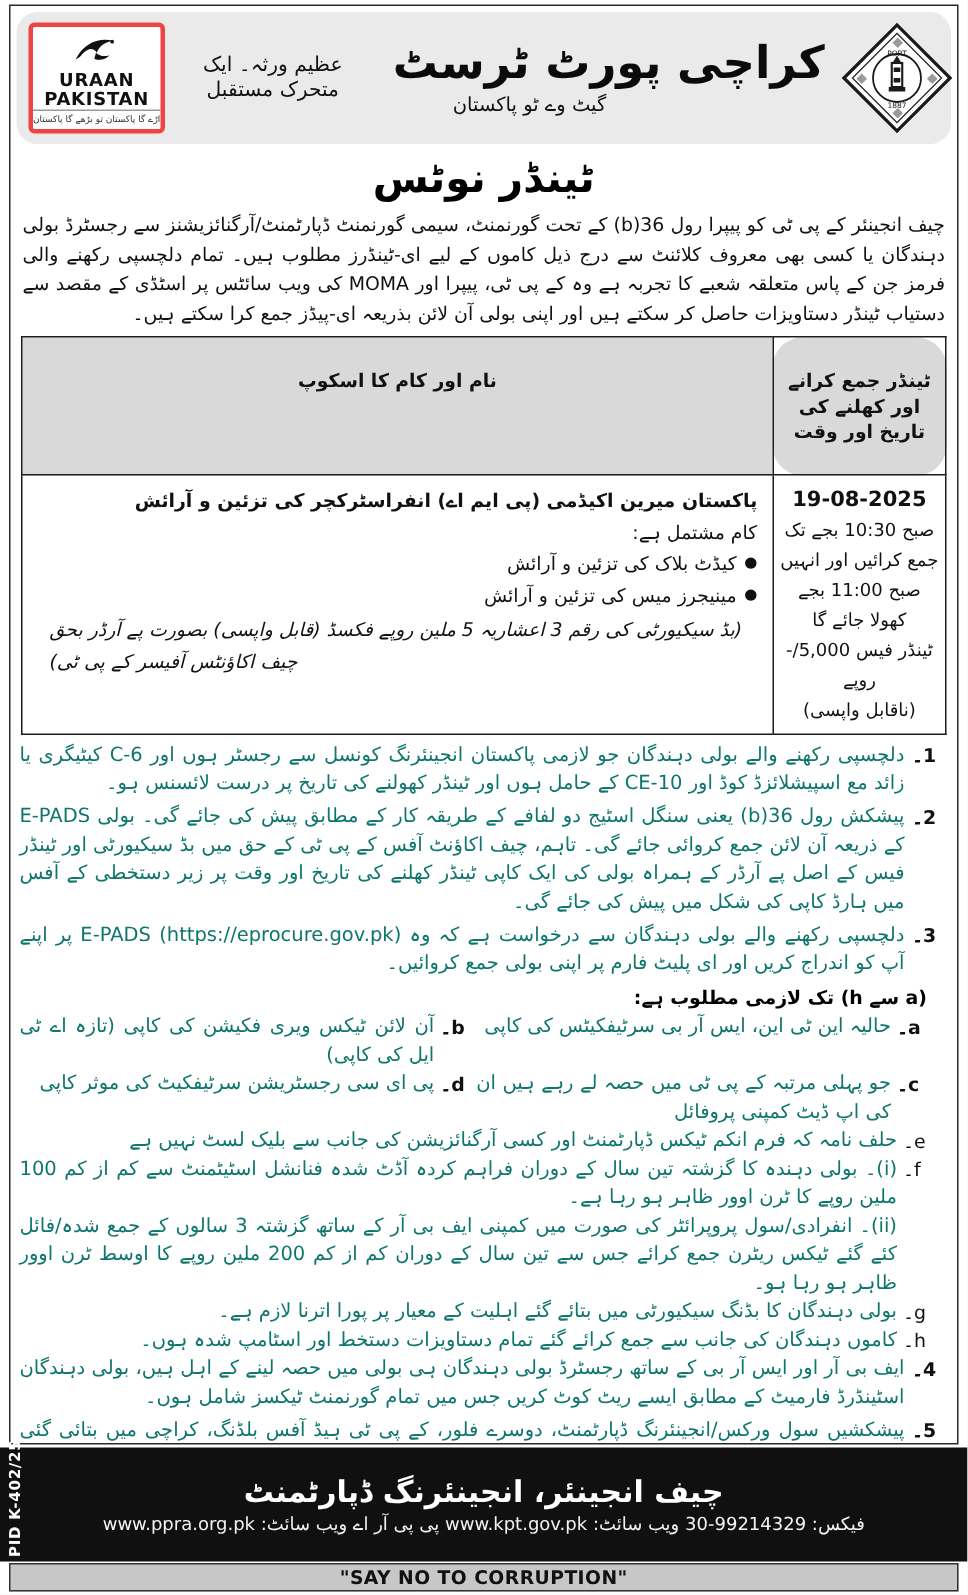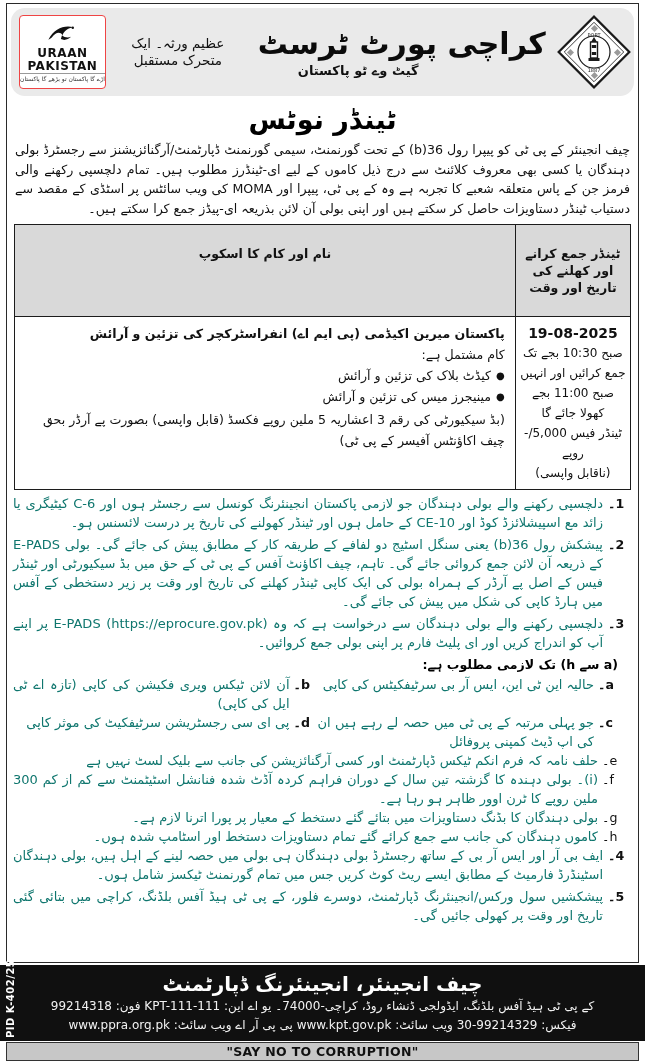--- a/index.html
+++ b/index.html
@@ -8,36 +8,36 @@
   .page { position:relative; width:645px; height:1063px; background:#fff; }
 
   
   .ad-body { position:absolute; left:6px; top:3px; width:633px; height:960px;
              background:#fff; border:1.5px solid #2a2a2a; overflow:hidden; }
 
   
   .header-box { margin:4px 4px 0 4px; height:88px; background:#eaeaea;
                 border-radius:14px; display:flex; align-items:center;
                 padding:0 8px; gap:8px; }
-  .uraan-box { width:106px; height:74px; background:#fff; border:1px solid #ef4444;
+  .uraan-box { width:106px; height:74px; background:#fff; border:3px solid #ef4444;
                border-radius:4px; display:flex; flex-direction:column;
                align-items:center; justify-content:center; gap:1px; }
   .uraan-bird { width:34px; height:24px; }
   .uraan-name { font-size:12px; font-weight:bold; line-height:12px; text-align:center;
                 letter-spacing:.5px; color:#111; }
   .uraan-tag { font-size:6px; color:#333; border-top:1px solid #999; padding-top:1px;
                direction:rtl; white-space:nowrap; }
   .heritage { flex:0 0 128px; direction:rtl; text-align:center; font-size:13.5px;
               font-weight:normal; color:#111; line-height:17px; }
   .hdr-divider { width:1.5px; height:52px; background:#555; }
   .org-block { flex:1; display:flex; flex-direction:column; align-items:flex-end;
                direction:rtl; }
   .org-name { font-size:30px; font-weight:bold; color:#0b0b0b; line-height:34px;
               white-space:nowrap; }
-  .org-sub { font-size:13px; font-weight:bold; color:#111; margin-top:2px;
+  .org-sub { font-size:13px; font-weight:normal; color:#111; margin-top:2px;
              align-self:flex-end; margin-left:40px; }
   .kpt-seal { width:80px; height:80px; flex:none; }
 
   
   .notice-title { text-align:center; direction:rtl; font-size:27px; font-weight:bold;
                   color:#000; margin-top:7px; line-height:34px; }
 
   
   .intro { direction:rtl; text-align:justify; font-size:12.6px; line-height:19.5px;
            color:#111; padding:3px 8px 2px 8px; }
@@ -49,21 +49,21 @@
   table.tender th { background:#d9d9d9; font-size:12.5px; font-weight:bold;
                     color:#111; padding:20px 6px; text-align:center; line-height:17px; }
   td.scope-cell { width:500px; padding:6px 10px 4px 18px; font-size:12.6px;
                   line-height:21px; color:#111; text-align:right; }
   td.date-cell { width:115px; padding:6px 4px; font-size:12px; line-height:20px;
                  text-align:center; color:#111;margin-left:20px; }
   .date-big { font-size:14px; font-weight:bold; direction:ltr; }
   .scope-title { font-weight:bold; }
   .scope-bullet { display:flex; direction:rtl; gap:5px; }
   .scope-bullet .dot { font-size:10px; line-height:21px; }
-  .scope-note { text-align:right; margin-top:2px; }
+  .scope-note { text-align:left; margin-top:2px;font-style:italic; }
 
   
   .list { padding:4px 6px 0 6px; direction:rtl; }
   .li { display:flex; direction:rtl; gap:5px; margin-bottom:3px; }
   .mark { flex:none; width:24px; font-size:12.6px; font-weight:bold; color:#111;
           direction:rtl; text-align:left; line-height:19px; }
   .t { flex:1; font-size:13px; line-height:19px; color:#0f766e; text-align:justify; }
   .uline { font-weight:bold; text-decoration:underline; text-align:right; }
   .sub-head { font-weight:bold; margin:1px 14px 1px 0;
               font-size:12.6px; line-height:19px; text-align:right; }
@@ -135,21 +135,21 @@
       </svg>
     </div>
 
     <div class="notice-title">ٹینڈر نوٹس</div>
 
     <div class="intro">چیف انجینئر کے پی ٹی کو پیپرا رول 36(b) کے تحت گورنمنٹ، سیمی گورنمنٹ ڈپارٹمنٹ/آرگنائزیشنز سے رجسٹرڈ بولی دہندگان یا کسی بھی معروف کلائنٹ سے درج ذیل کاموں کے لیے ای-ٹینڈرز مطلوب ہیں۔ تمام دلچسپی رکھنے والی فرمز جن کے پاس متعلقہ شعبے کا تجربہ ہے وہ کے پی ٹی، پیپرا اور MOMA کی ویب سائٹس پر اسٹڈی کے مقصد سے دستیاب ٹینڈر دستاویزات حاصل کر سکتے ہیں اور اپنی بولی آن لائن بذریعہ ای-پیڈز جمع کرا سکتے ہیں۔</div>
 
     <table class="tender">
       <tbody>
           <tr>
-        <th style="width:115px;">ٹینڈر جمع کرانے اور کھلنے کی تاریخ اور وقت</th>
+        <th style="width:115px;border-radius:20px;">ٹینڈر جمع کرانے اور کھلنے کی تاریخ اور وقت</th>
         <th>نام اور کام کا اسکوپ</th>
       </tr>
       <tr>
         <td class="date-cell">
           <div class="date-big">19-08-2025</div>
           <div>صبح 10:30 بجے تک جمع کرائیں اور انہیں صبح 11:00 بجے کھولا جائے گا</div>
           <div>ٹینڈر فیس 5,000/- روپے</div>
           <div>(ناقابل واپسی)</div>
         </td>
         <td class="scope-cell">
@@ -212,26 +212,29 @@
         </div>
       </div>
 
       <div class="sub-row">
         <span class="mark">e۔</span>
         <div class="t">حلف نامہ کہ فرم انکم ٹیکس ڈپارٹمنٹ اور کسی آرگنائزیشن کی جانب سے بلیک لسٹ نہیں ہے</div>
       </div>
 
       <div class="sub-row">
         <span class="mark">f۔</span>
-        <div class="t">(i)۔ بولی دہندہ کا گزشتہ تین سال کے دوران فراہم کردہ آڈٹ شدہ فنانشل اسٹیٹمنٹ سے کم از کم 300 ملین روپے کا ٹرن اوور ظاہر ہو رہا ہے۔</div>
+        <div class="t">(i)۔ بولی دہندہ کا گزشتہ تین سال کے دوران فراہم کردہ آڈٹ شدہ فنانشل اسٹیٹمنٹ سے کم از کم 100 ملین روپے کا ٹرن اوور ظاہر ہو رہا ہے۔</div>
+      </div>
+      <div class="sub-row sub-cont">
+        <div class="t">(ii)۔ انفرادی/سول پروپرائٹر کی صورت میں کمپنی ایف بی آر کے ساتھ گزشتہ 3 سالوں کے جمع شدہ/فائل کئے گئے ٹیکس ریٹرن جمع کرائے جس سے تین سال کے دوران کم از کم 200 ملین روپے کا اوسط ٹرن اوور ظاہر ہو رہا ہو۔</div>
       </div>
 
       <div class="sub-row">
         <span class="mark">g۔</span>
-        <div class="t">بولی دہندگان کا بڈنگ دستاویزات میں بتائے گئے دستخط کے معیار پر پورا اترنا لازم ہے۔</div>
+        <div class="t">بولی دہندگان کا بڈنگ سیکیورٹی میں بتائے گئے اہلیت کے معیار پر پورا اترنا لازم ہے۔</div>
       </div>
 
       <div class="sub-row">
         <span class="mark">h۔</span>
         <div class="t">کاموں دہندگان کی جانب سے جمع کرائے گئے تمام دستاویزات دستخط اور اسٹامپ شدہ ہوں۔</div>
       </div>
 
       <div class="li">
         <span class="mark">4۔</span>
         <div class="t">ایف بی آر اور ایس آر بی کے ساتھ رجسٹرڈ بولی دہندگان ہی بولی میں حصہ لینے کے اہل ہیں، بولی دہندگان اسٹینڈرڈ فارمیٹ کے مطابق ایسے ریٹ کوٹ کریں جس میں تمام گورنمنٹ ٹیکسز شامل ہوں۔</div>
@@ -241,19 +244,18 @@
         <span class="mark">5۔</span>
         <div class="t">پیشکشیں سول ورکس/انجینئرنگ ڈپارٹمنٹ، دوسرے فلور، کے پی ٹی ہیڈ آفس بلڈنگ، کراچی میں بتائی گئی تاریخ اور وقت پر کھولی جائیں گی۔</div>
       </div>
 
     </div>
   </div>
 
   <div class="footer-black">
     <div class="pid-tag">PID K-402/25</div>
     <div class="dept-name">چیف انجینئر، انجینئرنگ ڈپارٹمنٹ</div>
-    <div class="addr">کے پی ٹی ہیڈ آفس بلڈنگ، ایڈولجی ڈنشاء روڈ، کراچی-74000۔ یو اے این: 111-KPT-111 فون: 99214318</div>
     <div class="addr">فیکس: 99214329-30 ویب سائٹ: www.kpt.gov.pk پی پی آر اے ویب سائٹ: www.ppra.org.pk</div>
   </div>
 
   <div class="bottom-bar">"SAY NO TO CORRUPTION"</div>
 
 </div>
 
 </body></html>

